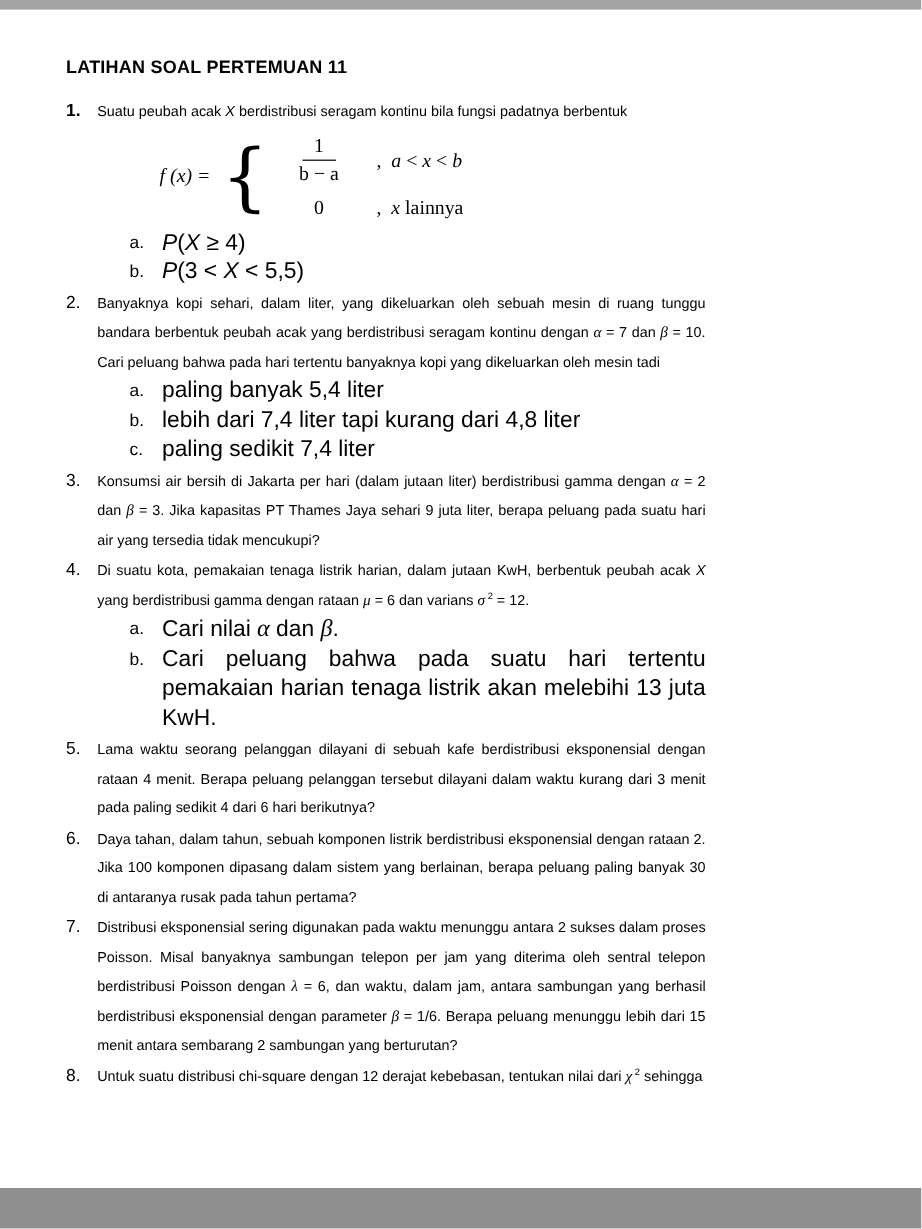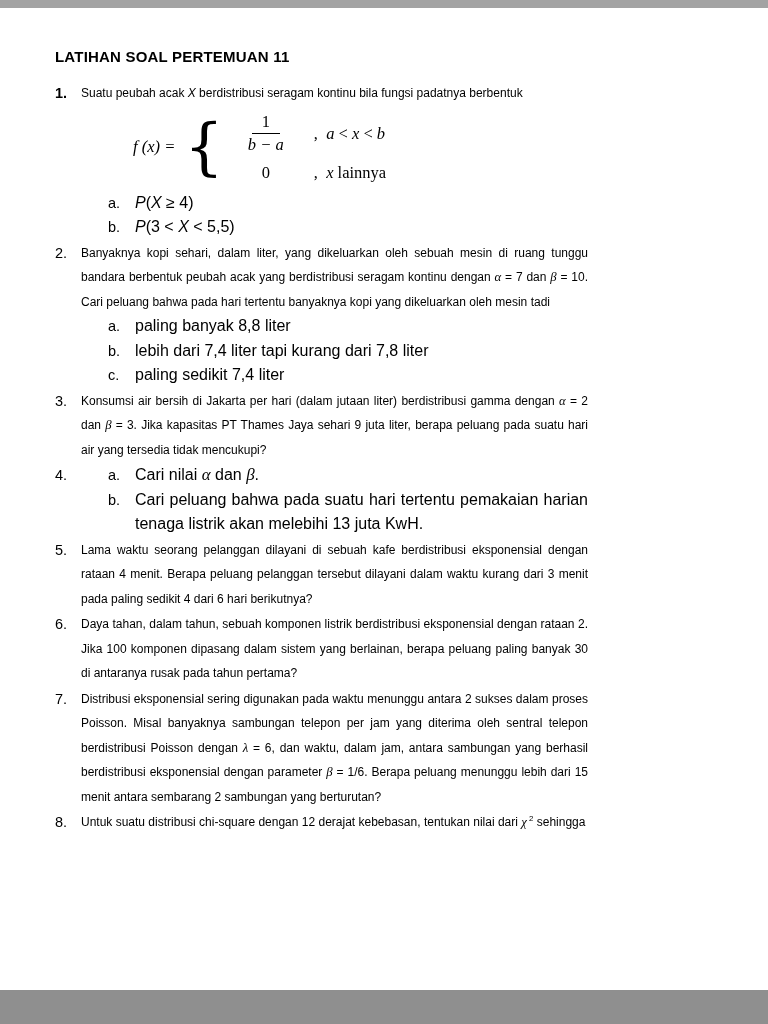--- a/index.html
+++ b/index.html
@@ -54,21 +54,21 @@
   .subitem{
     display:flex;
     margin-left:27px;
   }
   .sublabel{
     flex:0 0 27px;
     font-size:14.5px;line-height:24.5px;
   }
   .subtext{
     flex:1 1 auto;
-    font-size:16px;line-height:24.5px;
+    font-size:19px;line-height:24.5px;
     text-align:justify;
   }
   
   .formula{
     display:flex;align-items:center;
     margin:6px 0 8px 10px;
     font-family:"Liberation Serif", serif;
     font-size:16.5px;
   }
   .fx{font-style:italic;margin-right:9px;white-space:nowrap;margin-left:42px;}
@@ -80,21 +80,21 @@
     margin-right:4px;
   }
   .cases{display:flex;flex-direction:column;gap:7px;}
   .case-row{display:flex;align-items:center;}
   .val-col{
     flex:0 0 76px;
     display:flex;justify-content:center;align-items:center;
   }
   .frac{display:inline-flex;flex-direction:column;align-items:center;line-height:1.25;}
   .frac .numer{padding:0 10px 1px 10px;border-bottom:1px solid #000;text-align:center;}
-  .frac .denom{padding:1px 6px 0 6px;font-style:italic;text-align:left;}
+  .frac .denom{padding:1px 6px 0 6px;text-align:left;}
   .cond{margin-left:10px;white-space:nowrap;}
   .cond i{font-style:italic;}
 </style>
 </head>
 <body>
 
 <div class="screen">
   <div class="viewer-top"></div>
 
   <div class="page">
@@ -140,44 +140,45 @@
         </div>
       </li>
 
       <li class="problem">
         <span class="pnum">2.</span>
         <div class="pbody">
           <p class="ptext">Banyaknya kopi sehari, dalam liter, yang dikeluarkan oleh sebuah mesin di ruang tunggu bandara berbentuk peubah acak yang berdistribusi seragam kontinu dengan <i class="m">α</i> = 7 dan <i class="m">β</i> = 10. Cari peluang bahwa pada hari tertentu banyaknya kopi yang dikeluarkan oleh mesin tadi</p>
           <div class="subitems">
             <div class="subitem">
               <span class="sublabel">a.</span>
-              <span class="subtext">paling banyak 8,8 liter</span>
+              <span class="subtext">paling banyak 5,4 liter</span>
             </div>
             <div class="subitem">
               <span class="sublabel">b.</span>
-              <span class="subtext">lebih dari 7,4 liter tapi kurang dari 7,8 liter</span>
+              <span class="subtext">lebih dari 7,4 liter tapi kurang dari 4,8 liter</span>
             </div>
             <div class="subitem">
               <span class="sublabel">c.</span>
               <span class="subtext">paling sedikit 7,4 liter</span>
             </div>
           </div>
         </div>
       </li>
 
       <li class="problem">
         <span class="pnum">3.</span>
         <div class="pbody">
           <p class="ptext">Konsumsi air bersih di Jakarta per hari (dalam jutaan liter) berdistribusi gamma dengan <i class="m">α</i> = 2 dan <i class="m">β</i> = 3. Jika kapasitas PT Thames Jaya sehari 9 juta liter, berapa peluang pada suatu hari air yang tersedia tidak mencukupi?</p>
         </div>
       </li>
 
       <li class="problem">
         <span class="pnum">4.</span>
         <div class="pbody">
+          <p class="ptext">Di suatu kota, pemakaian tenaga listrik harian, dalam jutaan KwH, berbentuk peubah acak <i>X</i> yang berdistribusi gamma dengan rataan <i class="m">μ</i> = 6 dan varians <i class="m">σ</i><sup> 2</sup> = 12.</p>
           <div class="subitems">
             <div class="subitem">
               <span class="sublabel">a.</span>
               <span class="subtext">Cari nilai <i class="m">α</i> dan <i class="m">β</i>.</span>
             </div>
             <div class="subitem">
               <span class="sublabel">b.</span>
               <span class="subtext">Cari peluang bahwa pada suatu hari tertentu pemakaian harian tenaga listrik akan melebihi 13 juta KwH.</span>
             </div>
           </div>

